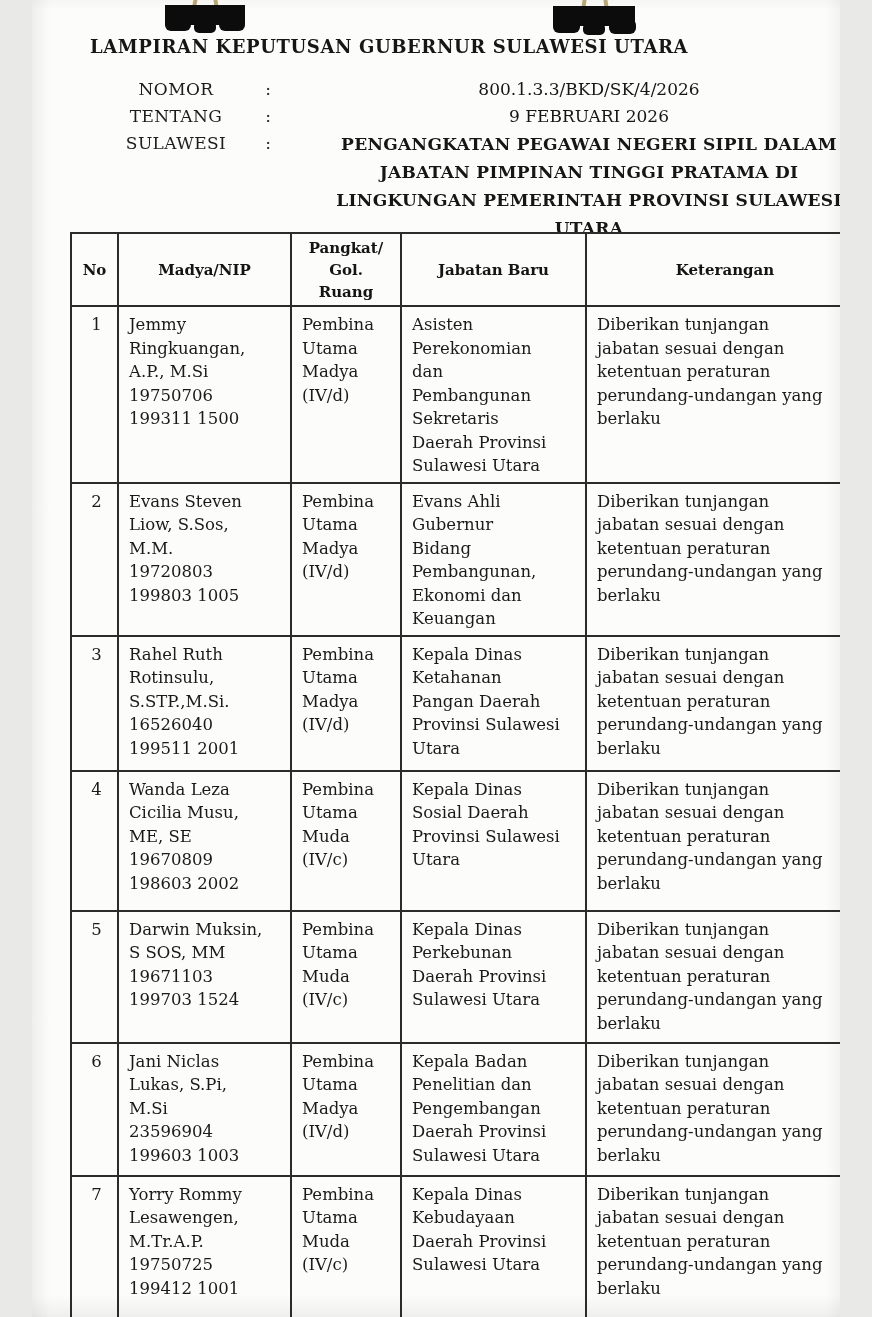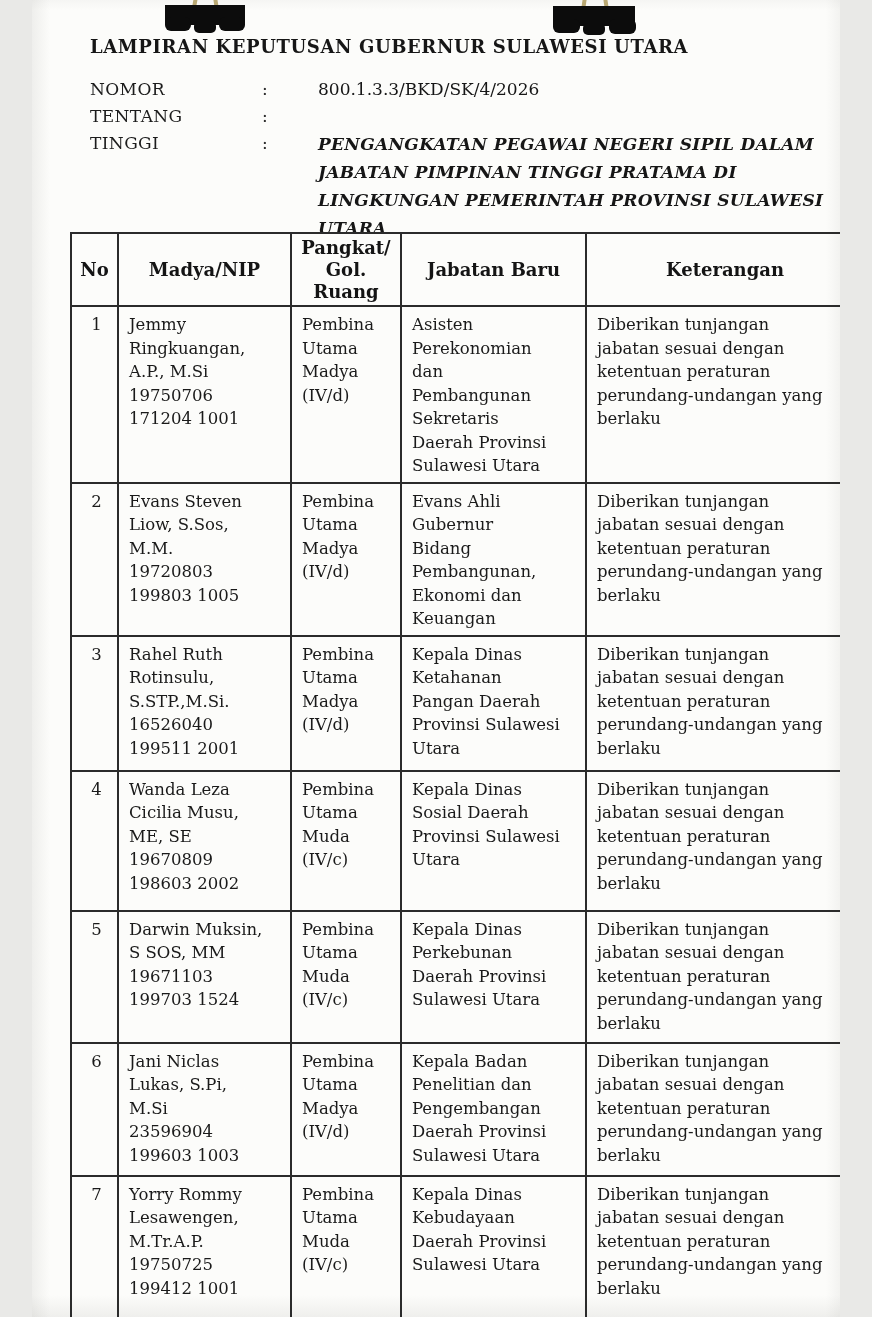--- a/index.html
+++ b/index.html
@@ -26,46 +26,46 @@
   .doc-title{
     position:absolute;left:58px;top:36px;
     font-size:18px;font-weight:bold;letter-spacing:0.6px;
     color:#161616;
     white-space:nowrap;
   }
   .meta{
     position:absolute;left:58px;top:76px;width:770px;
     font-size:17px;line-height:27px;
   }
-  .meta-row{display:flex;align-items:flex-start;}
+  .meta-row{display:flex;align-items:flex-start;text-align:center;}
   .meta-label{width:172px;flex:0 0 172px;letter-spacing:0.4px;color:#1c1c1c;}
   .meta-colon{flex:0 0 12px;color:#1c1c1c;}
   .meta-value{flex:1;white-space:pre-line;color:#161616;margin-left:44px;}
   .meta-row.tentang .meta-value{
-    font-weight:bold;font-style:italic;letter-spacing:0.3px;line-height:28px;
+    font-weight:bold;letter-spacing:0.3px;line-height:28px;
   }
 
   
   table.appointments{
     position:absolute;left:38px;top:232px;
     width:793px;
     border-collapse:collapse;
     table-layout:fixed;
     font-size:16.5px;
     color:#1a1a1a;
   }
   table.appointments th,
   table.appointments td{
     border:2px solid #2b2b2b;
     vertical-align:top;
     overflow:hidden;
   }
   table.appointments thead tr{height:73px;}
   table.appointments th{
-    font-size:18px;font-weight:bold;
+    font-size:15px;font-weight:bold;
     text-align:center;vertical-align:middle;
     line-height:22px;padding:2px 2px;
     white-space:pre-line;
     color:#141414;
   }
   table.appointments td{
     line-height:23.5px;
     padding:6px 6px 4px 10px;
     white-space:pre-line;
   }
@@ -108,23 +108,24 @@
 
   <div class="meta">
     <div class="meta-row">
       <span class="meta-label">NOMOR</span>
       <span class="meta-colon">:</span>
       <span class="meta-value">800.1.3.3/BKD/SK/4/2026</span>
     </div>
     <div class="meta-row">
       <span class="meta-label">TENTANG</span>
       <span class="meta-colon">:</span>
+      <span class="meta-value">9 FEBRUARI 2026</span>
     </div>
     <div class="meta-row tentang">
-      <span class="meta-label">TINGGI</span>
+      <span class="meta-label">SULAWESI</span>
       <span class="meta-colon">:</span>
       <span class="meta-value">PENGANGKATAN PEGAWAI NEGERI SIPIL DALAM
 JABATAN PIMPINAN TINGGI PRATAMA DI
 LINGKUNGAN PEMERINTAH PROVINSI SULAWESI UTARA</span>
     </div>
   </div>
 
   <table class="appointments">
     <colgroup>
       <col style="width:47px">
@@ -144,21 +145,21 @@
         <th>Keterangan</th>
       </tr>
     </thead>
     <tbody>
   <tr>
     <td class="c-no">1</td>
     <td class="c-nama">Jemmy
 Ringkuangan,
 A.P., M.Si
 19750706
-171204 1001</td>
+199311 1500</td>
     <td class="c-pangkat">Pembina
 Utama
 Madya
 (IV/d)</td>
     <td class="c-jabatan">Asisten
 Perekonomian
 dan
 Pembangunan
 Sekretaris
 Daerah Provinsi

